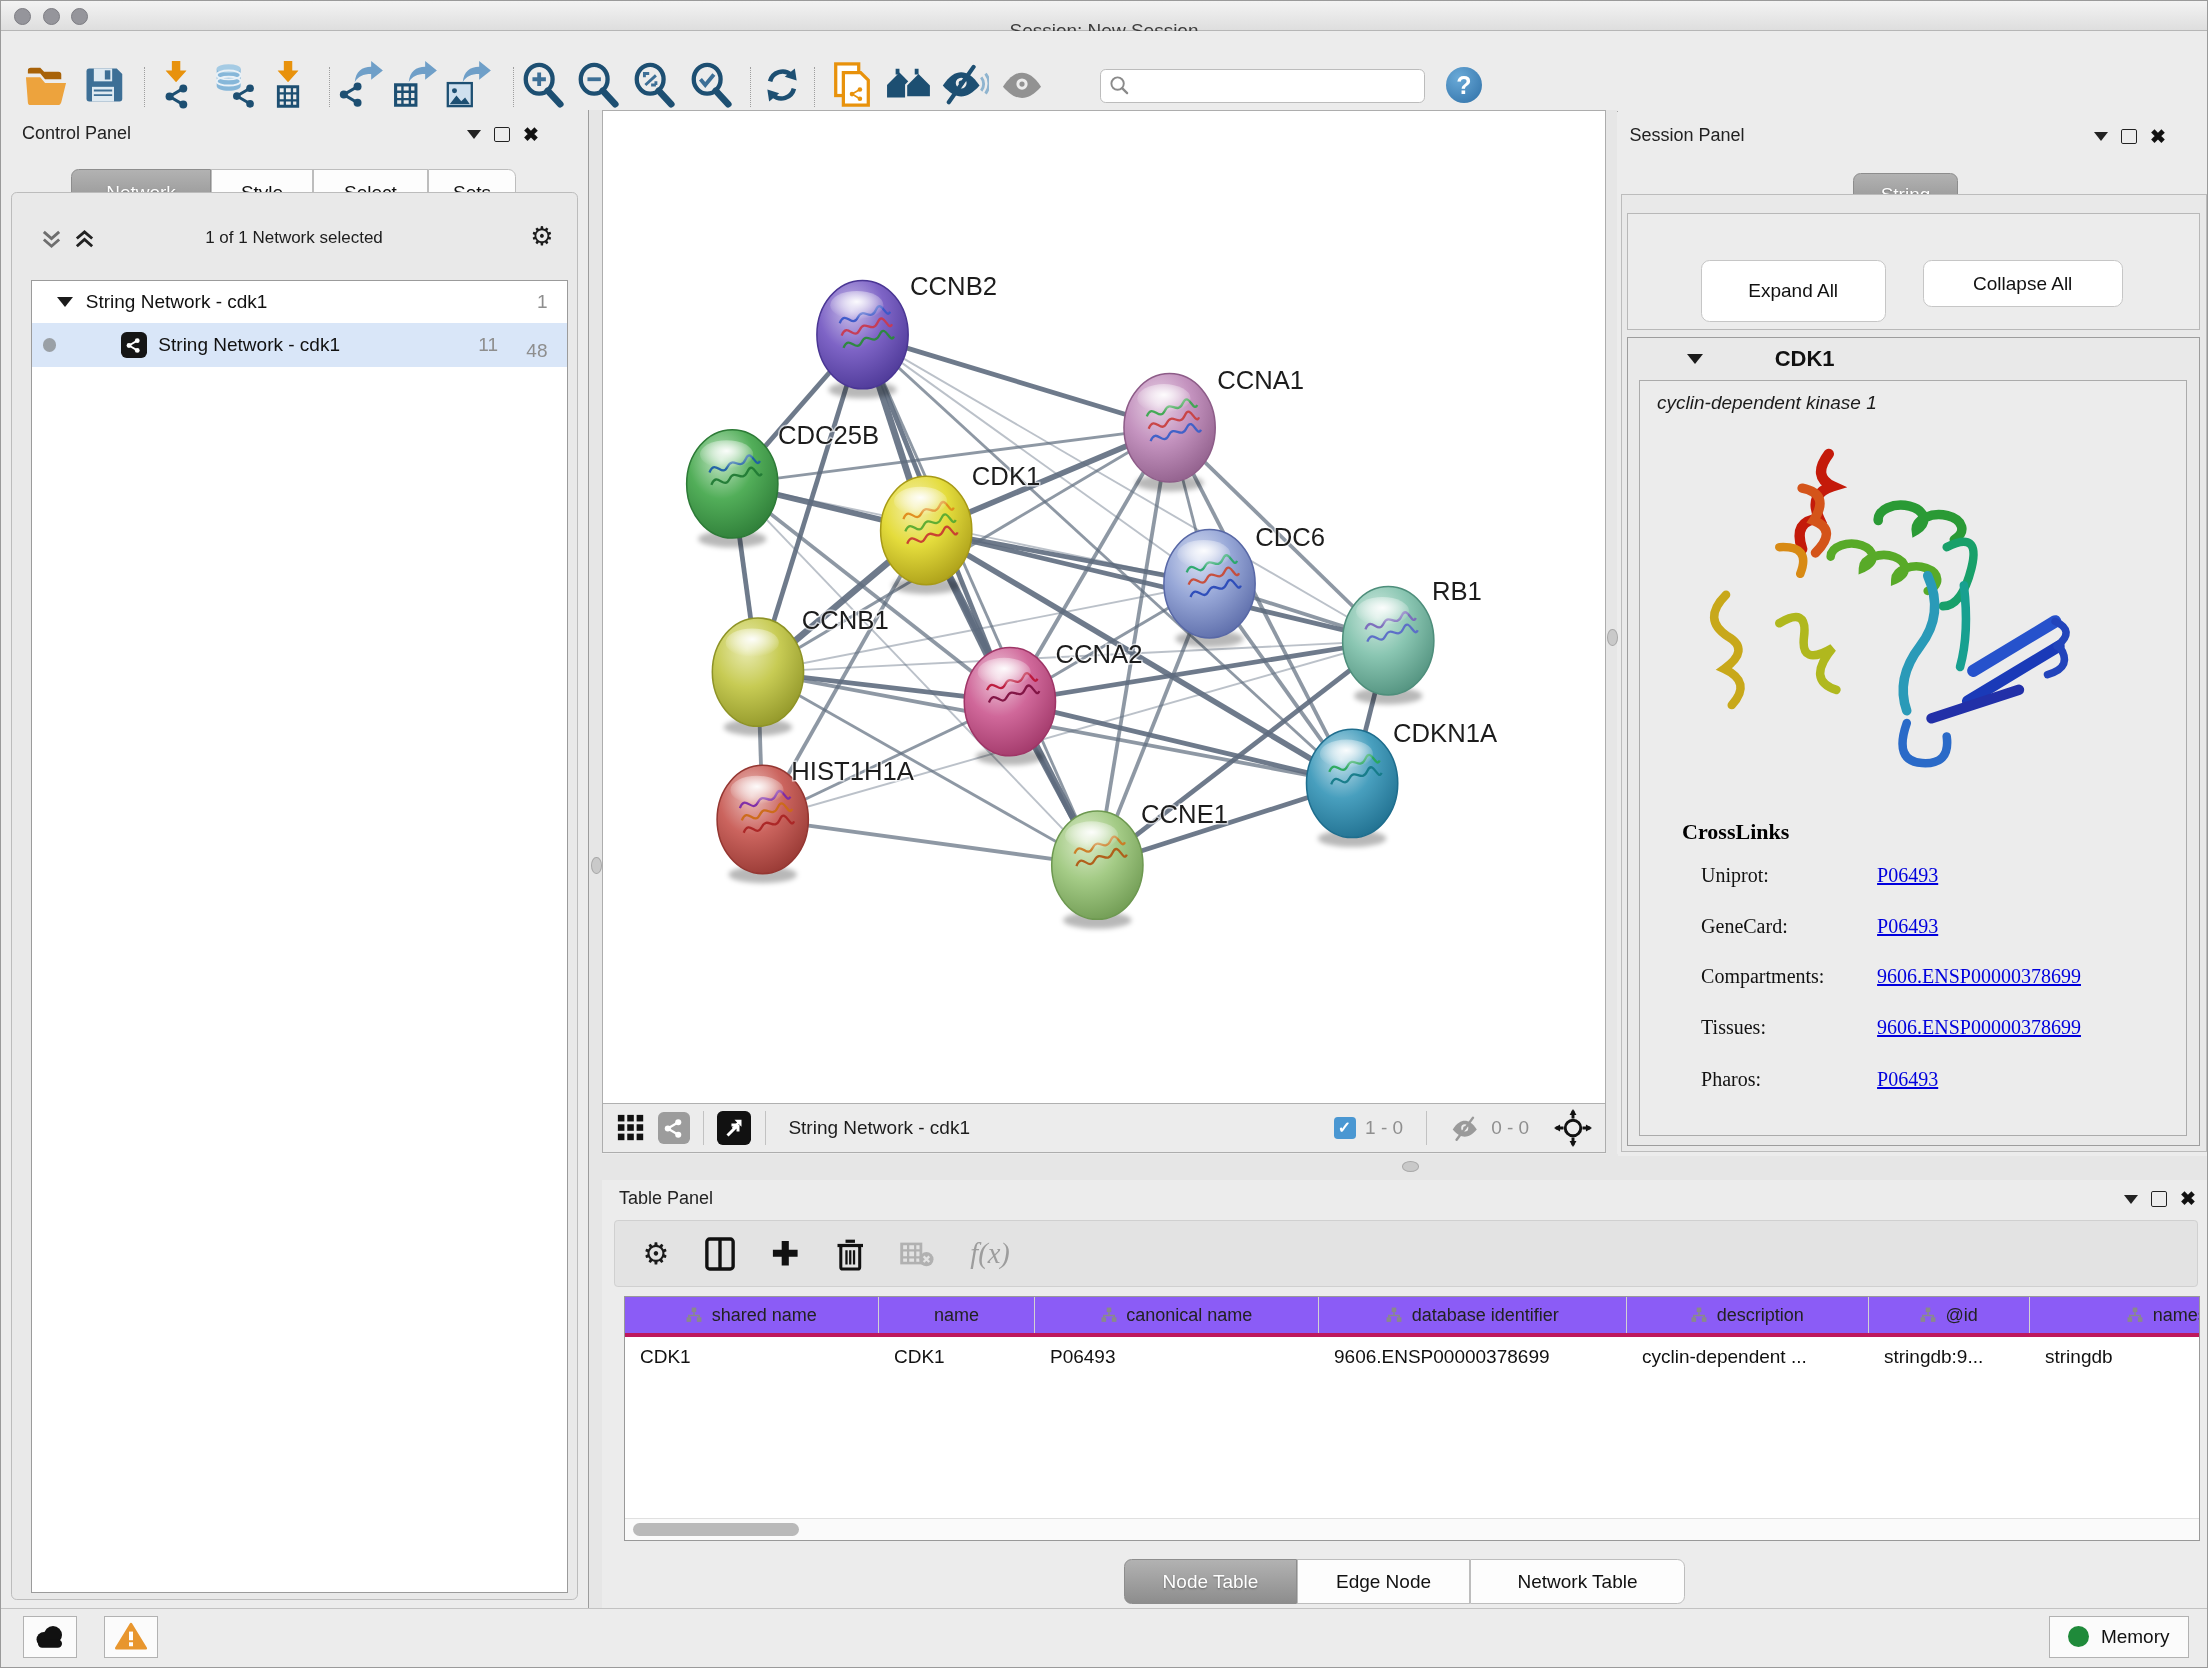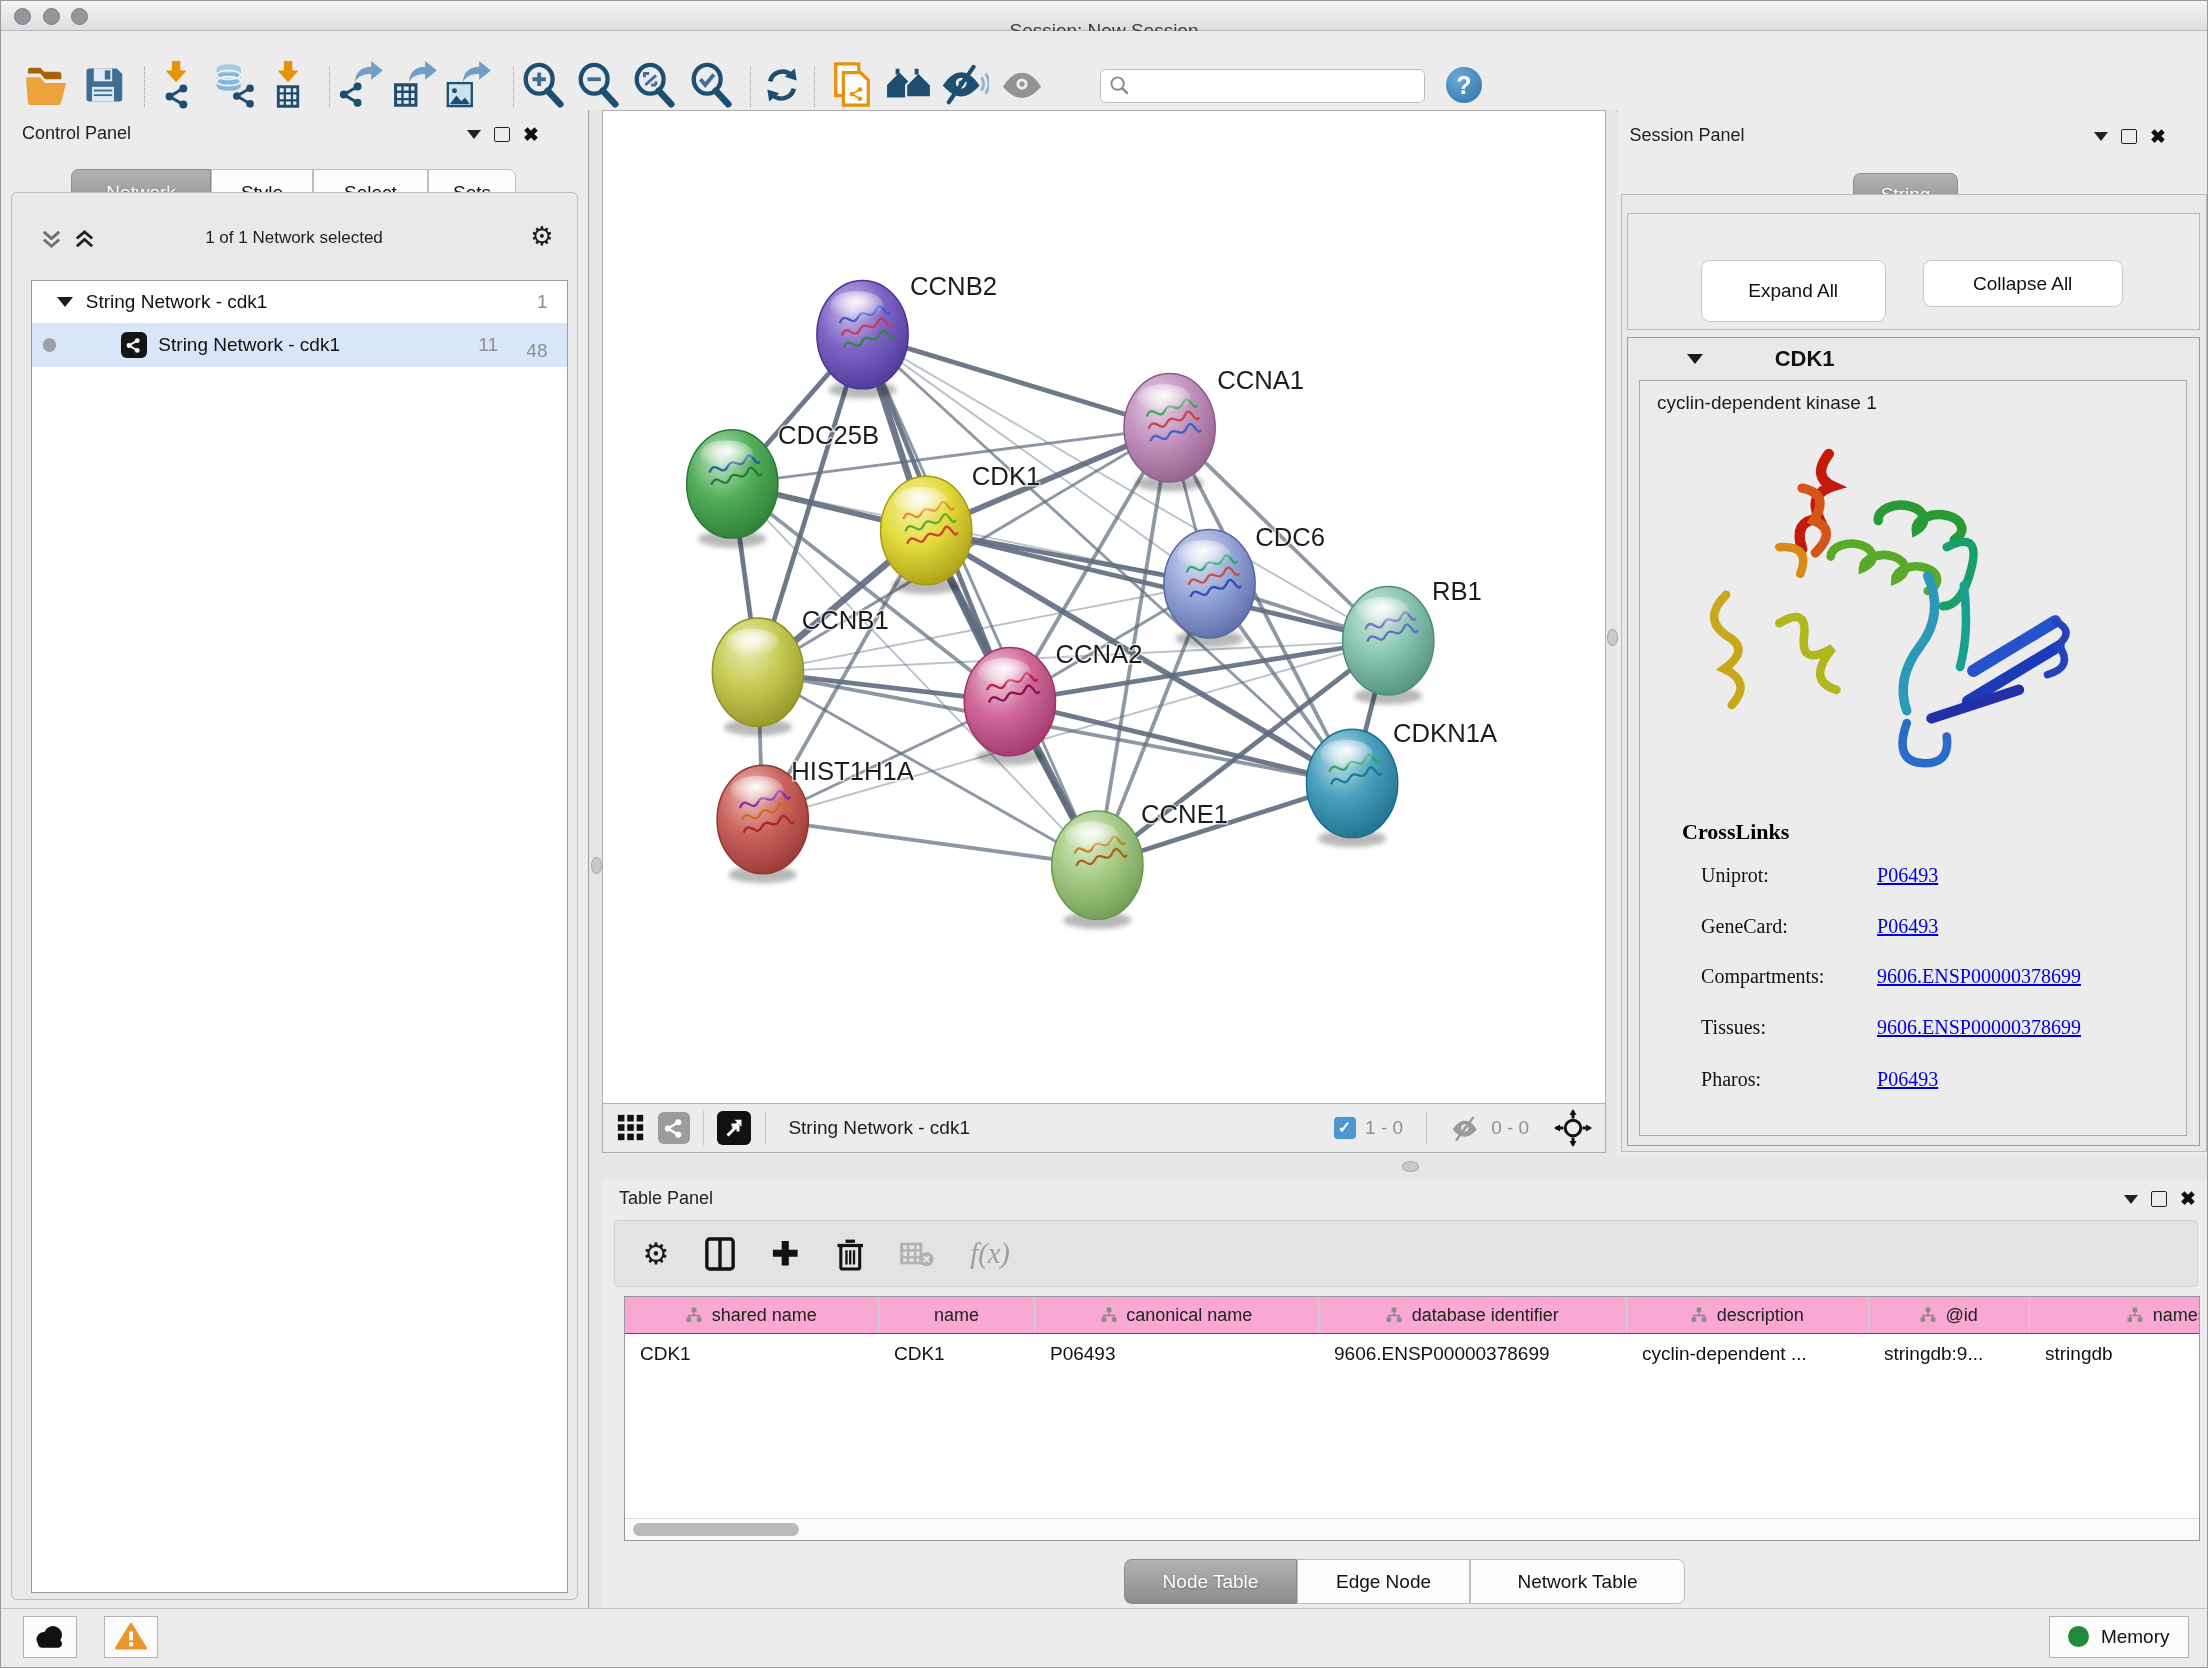--- a/index.html
+++ b/index.html
@@ -87,36 +87,36 @@
   .rp-btnbox{position:absolute;left:4.8px;top:18px;width:573px;height:117px;background:#ececec;
     border:1px solid #b8b8b8;box-sizing:border-box;}
   .btn{background:#fff;border:1px solid #c6c6c6;border-radius:8.6px;font-size:19px;color:#111;
     text-align:center;cursor:pointer;font-family:"Liberation Sans",sans-serif;}
   .rp-cdk1{position:absolute;left:4.8px;top:142px;width:573px;height:809px;border:1px solid #9d9d9d;
     background:#e9e9e9;box-sizing:border-box;}
   .rp-cdk1-head{position:absolute;left:0;top:0;width:100%;height:42px;display:flex;align-items:center;}
   .rp-name{font-size:22px;font-weight:bold;color:#111;margin-left:72px;}
   .rp-inner{position:absolute;left:11.4px;top:42px;width:548px;height:756px;background:#ececec;
     border:1px solid #ababab;box-sizing:border-box;}
-  .rp-desc{position:absolute;left:17px;top:11.4px;font-size:19px;color:#1b1b1b;}
+  .rp-desc{position:absolute;left:17px;top:11.4px;font-size:19px;color:#1b1b1b;font-style:italic;}
   .xl-title{position:absolute;left:42px;top:438px;font-family:"Liberation Serif",serif;
     font-weight:bold;font-size:22px;color:#000;}
   .xl-row{position:absolute;left:61px;width:476px;height:28.5px;font-family:"Liberation Serif",serif;
     font-size:20px;color:#111;}
   .xl-row .lnk{position:absolute;left:176px;color:#0000dd;text-decoration:underline;cursor:pointer;}
   
   .table-panel{position:absolute;left:601px;top:1179px;width:1607px;height:428px;background:#ececec;}
   .tp-toolbar{position:absolute;left:12.4px;top:40px;width:1584px;height:67px;background:#e3e3e3;
     border:1px solid #d0d0d0;border-radius:3.8px;display:flex;align-items:center;gap:36px;
     padding-left:27px;box-sizing:border-box;}
   .tp-ico{cursor:pointer;display:flex;align-items:center;}
   .fx{font-family:"Liberation Serif",serif;font-style:italic;font-size:28.5px;color:#9d9d9d;}
   .tbl{position:absolute;left:22px;top:116px;width:1576px;height:245px;background:#fff;
     border:1px solid #999;box-sizing:border-box;overflow:hidden;}
-  .thead{display:flex;height:36px;background:#f9a8d4;border-bottom:1px solid #be185d;}
+  .thead{display:flex;height:36px;background:#8b5cf6;border-bottom:4px solid #be185d;}
   .th{box-sizing:border-box;border-right:1px solid #d2d2d2;display:flex;align-items:center;
     justify-content:center;gap:9.5px;font-size:18px;color:#222;flex:none;cursor:pointer;}
   .trow{display:flex;height:40px;}
   .td{box-sizing:border-box;padding-left:15px;line-height:40px;font-size:19px;color:#111;
     flex:none;white-space:nowrap;overflow:hidden;cursor:pointer;}
   .c0{width:254px}.c1{width:156px}.c2{width:284px}.c3{width:308px}.c4{width:242px}.c5{width:161px}.c6{width:314px}
   .hscroll{position:absolute;left:0;bottom:0;width:100%;height:21px;background:#fafafa;
     border-top:1px solid #e0e0e0;}
   .hthumb{position:absolute;left:7.6px;top:3.8px;width:166px;height:13.3px;border-radius:6.7px;
     background:#b9b9b9;cursor:pointer;}

